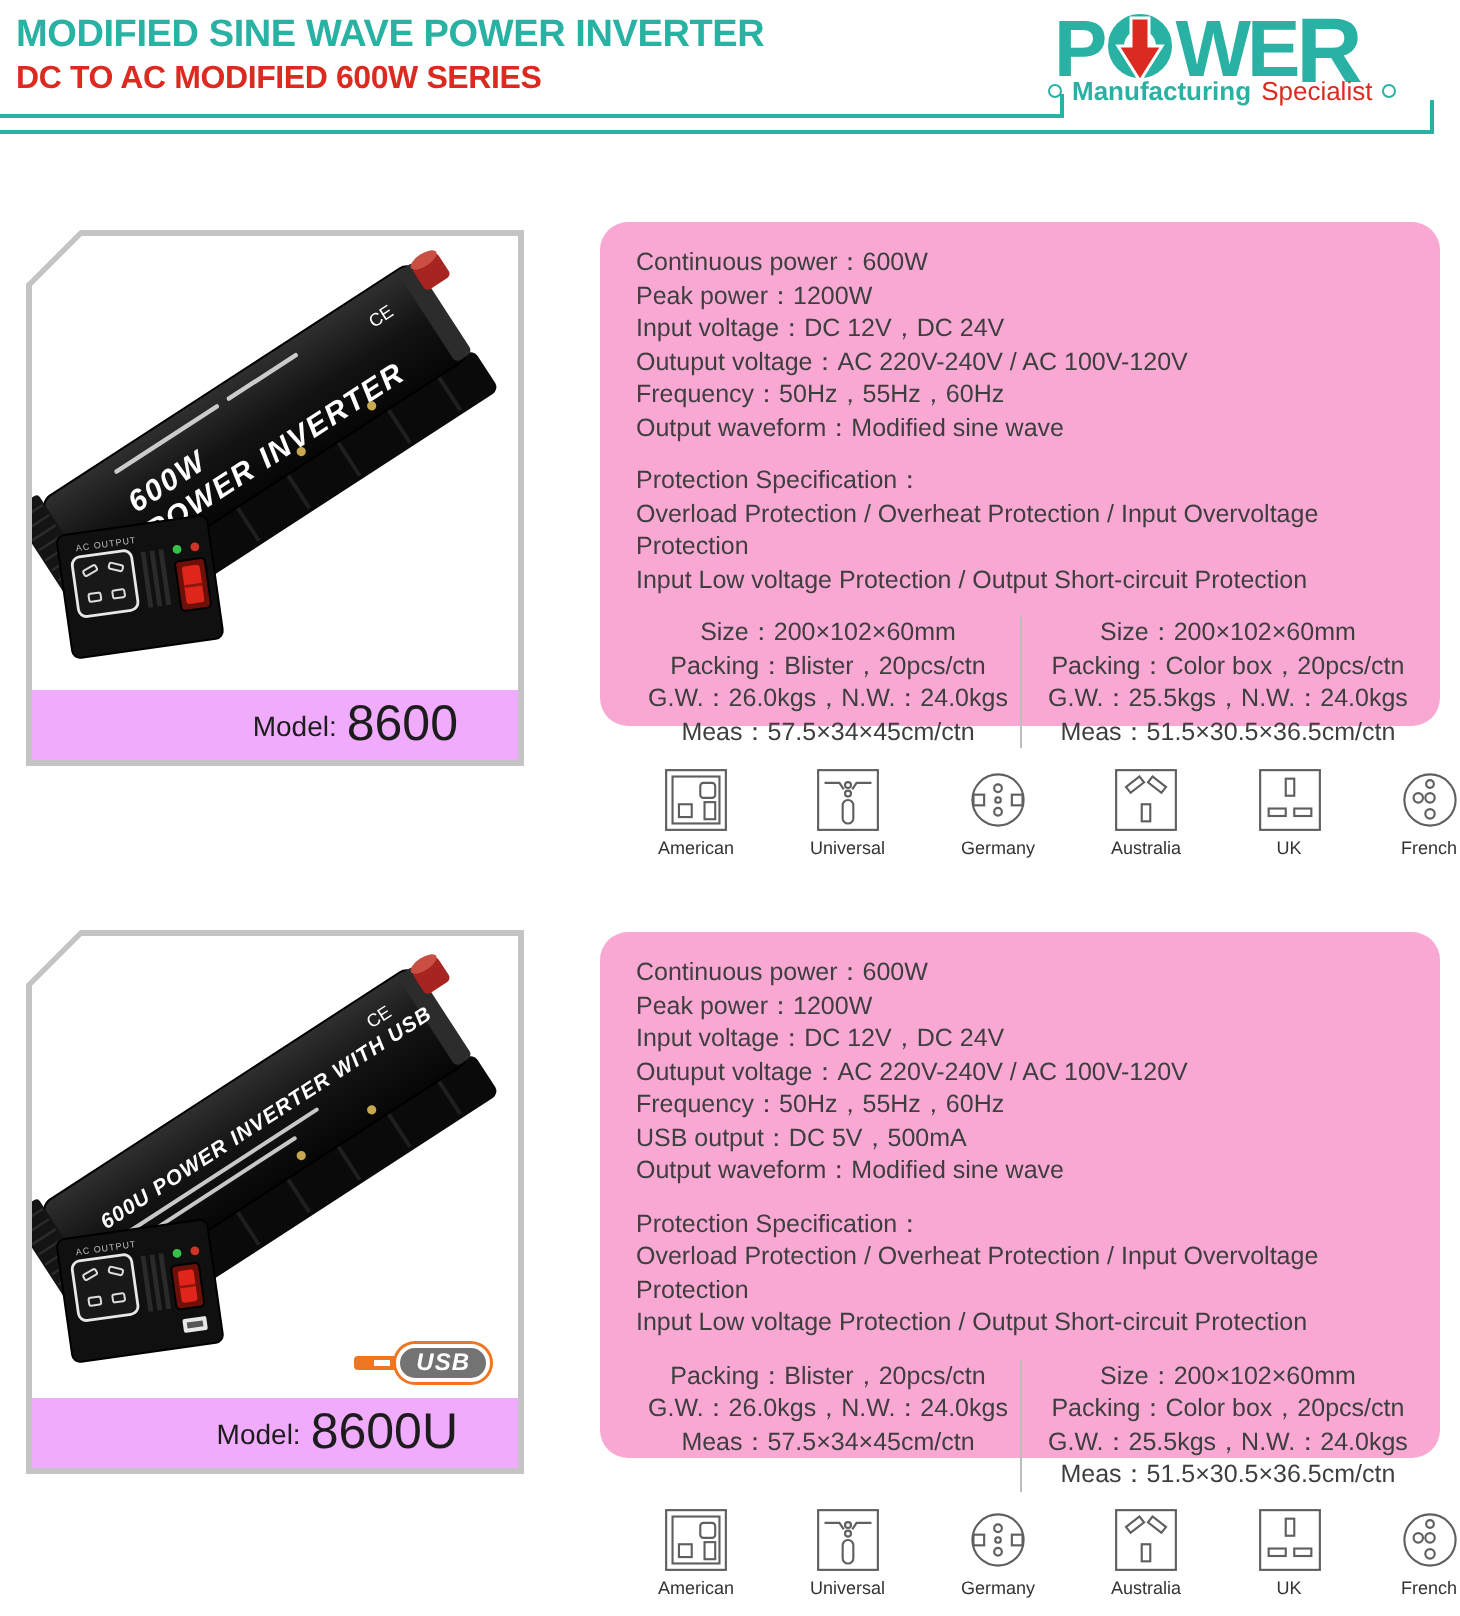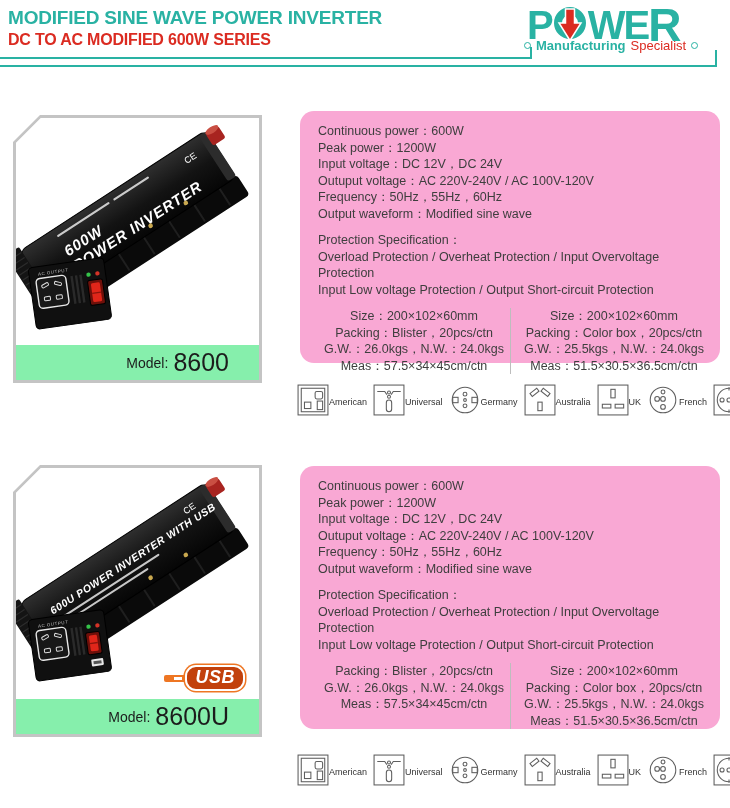--- a/index.html
+++ b/index.html
@@ -26,43 +26,43 @@
   
   .frame { position:absolute; left:13px; width:249px; background:#C4C4C4;
            clip-path:polygon(27px 0, 100% 0, 100% 100%, 0 100%, 0 27px); }
   .frame-1 { top:115px; height:268px; }
   .frame-2 { top:465px; height:272px; }
   .frame-inner { position:absolute; left:3px; top:3px; right:3px; bottom:3px; background:#fff;
            clip-path:polygon(25px 0, 100% 0, 100% 100%, 0 100%, 0 25px);
            display:flex; flex-direction:column; }
   .photo { position:relative; flex:1; background:#fff; }
   .photo svg { position:absolute; left:0; top:0; }
-  .model-strip { height:35px; background:#86efac; display:flex; align-items:center; justify-content:flex-end; padding-right:30px; gap:5px; }
+  .model-strip { height:35px; background:#f0abfc; display:flex; align-items:center; justify-content:flex-end; padding-right:30px; gap:5px; }
   .model-strip .lbl { font-size:14px; color:#1c1c1c; }
   .model-strip .num { font-size:25px; color:#1c1c1c; }
   
   .usb-badge { position:absolute; right:14px; bottom:8px; display:flex; align-items:center; }
   .usb-badge .plugbar { width:24px; height:7px; background:#EE7623; border-radius:2px; margin-right:-3px; }
   .usb-badge .plugbar::after { content:""; display:block; width:8px; height:3px; background:#fff; margin:2px 0 0 10px; }
-  .usb-badge .bubble { background:#c2410c; border:2px solid #fff; box-shadow:0 0 0 1.5px #EE7623; border-radius:11px;
-                       color:#fff; font-weight:bold; font-style:italic; font-size:18px; padding:0 8px 1px 8px; letter-spacing:.5px; }
+  .usb-badge .bubble { background:#737373; border:2px solid #fff; box-shadow:0 0 0 1.5px #EE7623; border-radius:11px;
+                       color:#fff; font-weight:bold; font-style:italic; font-size:12px; padding:0 8px 1px 8px; letter-spacing:.5px; }
   
   .spec-panel { position:absolute; left:300px; width:420px; background:#f9a8d4; border-radius:14px;
                 padding:12px 10px 0 18px; font-size:12.5px; line-height:16.5px; color:#3E3E3E; }
   .spec-1 { top:111px; height:252px; }
   .spec-2 { top:466px; height:263px; }
   .spec-block { margin-bottom:10px; }
   .packing { display:flex;text-align:center; }
   .packing .col-l { width:192px; }
   .packing .col-r { border-left:1px solid #BDBDBD; padding-left:13px; }
   
   .plug-row { position:absolute; left:297px; display:flex; gap:6px; }
   .plug-row-1 { top:384px; }
   .plug-row-2 { top:754px; }
-  .plug { display:flex; flex-direction:row; align-items:center; }
+  .plug { display:flex; flex-direction:column; align-items:center;margin-left:32px; }
   .plug svg { width:32px; height:32px; }
   .plug .plbl { font-size:9px; color:#333; margin-top:3px; }
 </style>
 </head>
 <body>
 
 <div class="page">
 
   <div class="title">MODIFIED SINE WAVE POWER INVERTER</div>
   <div class="subtitle">DC TO AC MODIFIED 600W SERIES</div>
@@ -310,20 +310,21 @@
     </div>
   </div>
 
   <div class="spec-panel spec-2">
     <div class="spec-block">
       <div>Continuous power：600W</div>
       <div>Peak power：1200W</div>
       <div>Input voltage：DC 12V，DC 24V</div>
       <div>Outuput voltage：AC 220V-240V / AC 100V-120V</div>
       <div>Frequency：50Hz，55Hz，60Hz</div>
+      <div>USB output：DC 5V，500mA</div>
       <div>Output waveform：Modified sine wave</div>
     </div>
     <div class="spec-block">
       <div>Protection Specification：</div>
       <div>Overload Protection / Overheat Protection / Input Overvoltage Protection</div>
       <div>Input Low voltage Protection / Output Short-circuit Protection</div>
     </div>
     <div class="packing">
       <div class="col-l">
         <div>Packing：Blister，20pcs/ctn</div>

